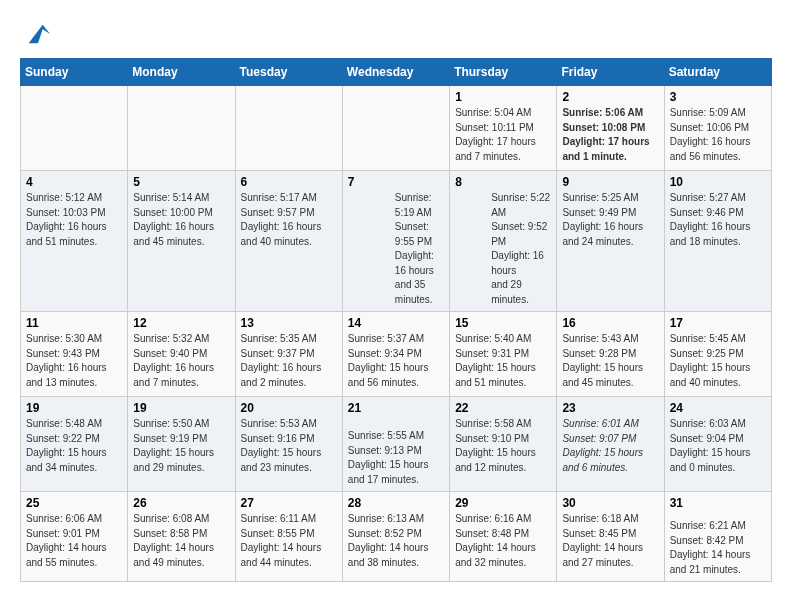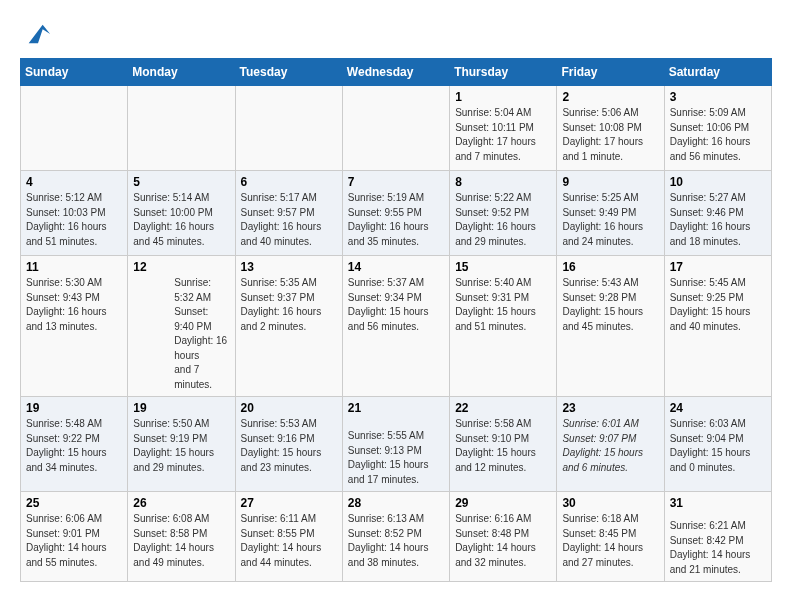--- a/index.html
+++ b/index.html
@@ -129,21 +129,21 @@
         <td class="empty"></td>
         <td>
           <span class="day-num">1</span>
           <div class="day-info" style="white-space: pre-line;">Sunrise: 5:04 AM
 Sunset: 10:11 PM
 Daylight: 17 hours
 and 7 minutes.</div>
         </td>
         <td>
           <span class="day-num">2</span>
-          <div class="day-info" style="white-space: pre-line;">Sunrise: 5:06 AM
+          <div class="day-info" style="white-space: pre-line; font-weight: bold;">Sunrise: 5:06 AM
 Sunset: 10:08 PM
 Daylight: 17 hours
 and 1 minute.</div>
         </td>
         <td>
           <span class="day-num">3</span>
           <div class="day-info" style="white-space: pre-line;">Sunrise: 5:09 AM
 Sunset: 10:06 PM
 Daylight: 16 hours
 and 56 minutes.</div>
@@ -166,28 +166,28 @@
         </td>
         <td>
           <span class="day-num">6</span>
           <div class="day-info" style="white-space: pre-line;">Sunrise: 5:17 AM
 Sunset: 9:57 PM
 Daylight: 16 hours
 and 40 minutes.</div>
         </td>
         <td>
           <span class="day-num">7</span>
-          <div class="day-info" style="white-space: pre-line;">Sunrise: 5:19 AM
+          <div class="day-info" style="white-space: pre-line; margin-left: 47px;">Sunrise: 5:19 AM
 Sunset: 9:55 PM
 Daylight: 16 hours
 and 35 minutes.</div>
         </td>
         <td>
           <span class="day-num">8</span>
-          <div class="day-info" style="white-space: pre-line;">Sunrise: 5:22 AM
+          <div class="day-info" style="white-space: pre-line; margin-left: 36px;">Sunrise: 5:22 AM
 Sunset: 9:52 PM
 Daylight: 16 hours
 and 29 minutes.</div>
         </td>
         <td>
           <span class="day-num">9</span>
           <div class="day-info" style="white-space: pre-line;">Sunrise: 5:25 AM
 Sunset: 9:49 PM
 Daylight: 16 hours
 and 24 minutes.</div>
@@ -203,21 +203,21 @@
       <tr>
         <td>
           <span class="day-num">11</span>
           <div class="day-info" style="white-space: pre-line;">Sunrise: 5:30 AM
 Sunset: 9:43 PM
 Daylight: 16 hours
 and 13 minutes.</div>
         </td>
         <td>
           <span class="day-num">12</span>
-          <div class="day-info" style="white-space: pre-line; margin-left: 41px;">Sunrise: 5:32 AM
+          <div class="day-info" style="white-space: pre-line;">Sunrise: 5:32 AM
 Sunset: 9:40 PM
 Daylight: 16 hours
 and 7 minutes.</div>
         </td>
         <td>
           <span class="day-num">13</span>
           <div class="day-info" style="white-space: pre-line;">Sunrise: 5:35 AM
 Sunset: 9:37 PM
 Daylight: 16 hours
 and 2 minutes.</div>

